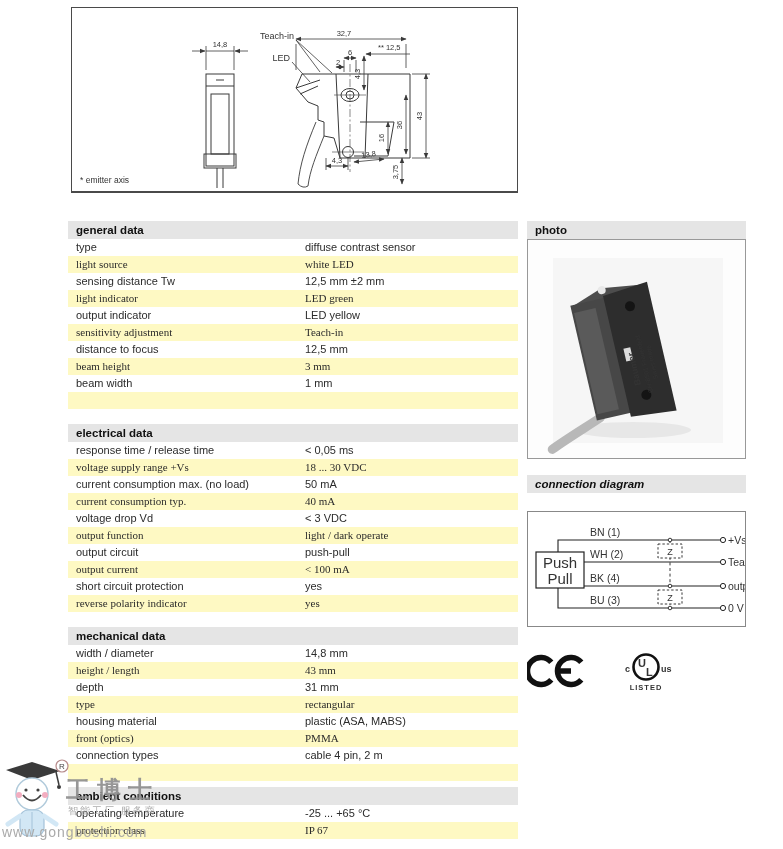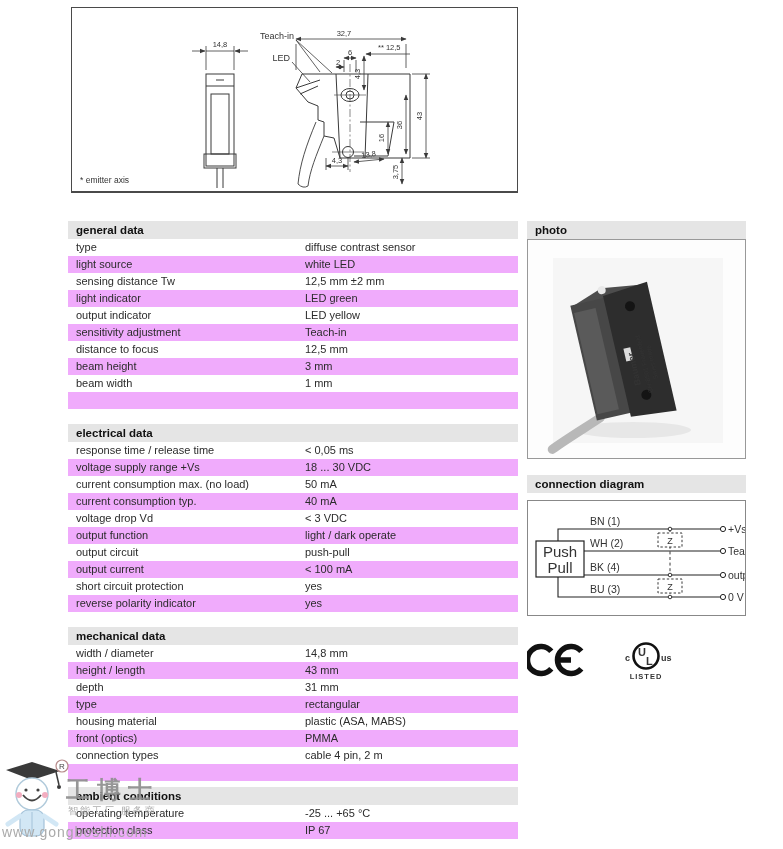--- a/index.html
+++ b/index.html
@@ -9,21 +9,21 @@
   .draw-box{position:absolute;left:71px;top:7px;width:447px;height:186px;
             border:1px solid #4a4a4a;border-bottom-width:2px;background:#fff;box-sizing:border-box;}
   .draw-box svg{display:block;}
   
   .left-col{position:absolute;left:68px;top:221px;width:450px;}
   .tbl{width:450px;margin-bottom:15px;}
   .tbl.mech{margin-bottom:6px;}
   .tbl-header{background:#e5e5e5;color:#111;font-weight:bold;font-size:11.5px;
               height:18px;line-height:18px;padding-left:8px;box-sizing:border-box;}
   .tbl-row{display:flex;height:17px;line-height:17px;font-size:11px;color:#2b2b2b;}
-  .tbl-row.alt{background:#f0abfc;}
+  .tbl-row.alt{background:#fef9c3;font-family:Liberation Serif, serif;}
   .cell-label{width:237px;padding-left:8px;box-sizing:border-box;white-space:nowrap;}
   .cell-value{flex:1;white-space:nowrap;}
   
   .right-col{position:absolute;left:527px;top:221px;width:219px;}
   .photo-box{width:219px;height:220px;border:1px solid #999;box-sizing:border-box;
              background:#fdfdfd;margin-bottom:16px;position:relative;overflow:hidden;}
   .conn-box{width:219px;height:116px;border:1px solid #888;box-sizing:border-box;background:#fff;}
   .marks{margin-top:24px;}
   
   svg text{fill:#333;font-family:"Liberation Sans", sans-serif;}
@@ -277,21 +277,21 @@
           <rect x="96" y="106" width="7" height="13" fill="#dcdcdc"></rect>
           <g transform="rotate(-90 113 112)" fill="#c9c9c9">
             <text x="80" y="104" font-size="9" font-weight="bold">Baumer</text>
             <text x="70" y="114" font-size="6.5">CH-8501 Frauenfeld</text>
             <text x="82" y="122" font-size="6.5">Swiss made</text>
           </g>
         </g>
       </svg>
     </div>
 
-    <div class="tbl-header" style="margin-bottom:7px;">connection diagram</div>
+    <div class="tbl-header" style="margin-bottom:18px;font-style:italic;">connection diagram</div>
     <div class="conn-box">
       <svg width="217" height="114" viewBox="0 0 217 114">
         <g stroke="#222" stroke-width="1.1" fill="none">
           <path d="M30,40 L30,28 L193,28"></path>
           <path d="M56,50 L193,50"></path>
           <path d="M56,74 L193,74"></path>
           <path d="M30,76 L30,96 L193,96"></path>
         </g>
         <rect x="8" y="40" width="48" height="36" fill="#fff" stroke="#222" stroke-width="1.2"></rect>
         <text x="32" y="56" text-anchor="middle" font-size="15" fill="#1a1a1a">Push</text>

